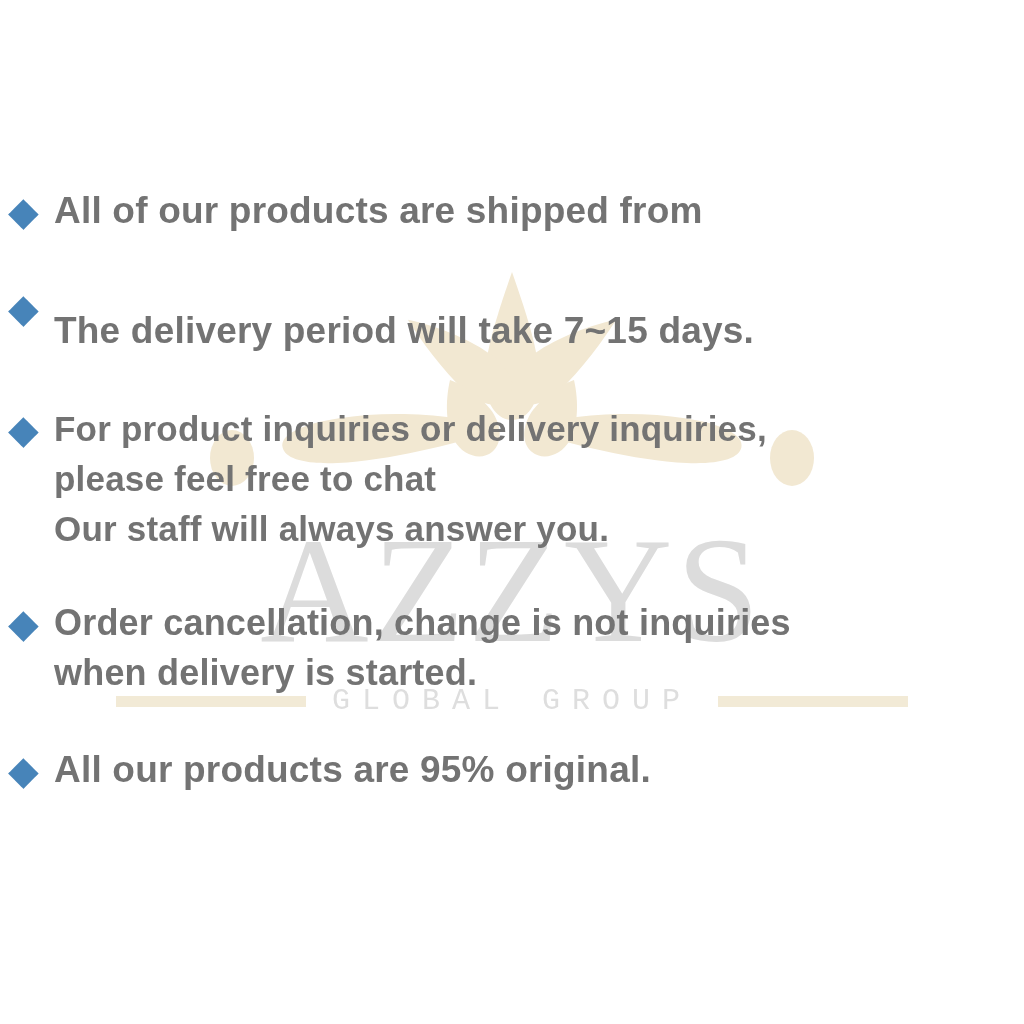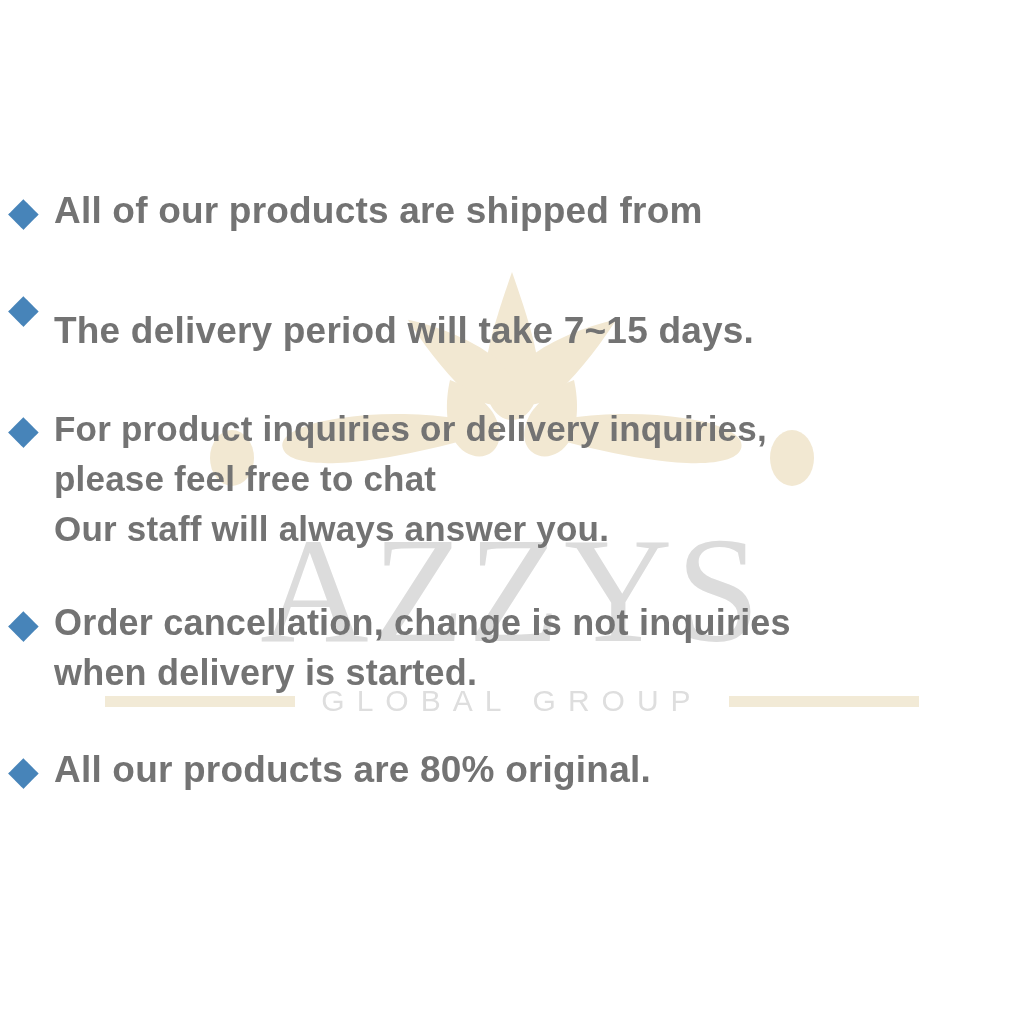--- a/index.html
+++ b/index.html
@@ -60,21 +60,21 @@
     align-items: center;
     justify-content: center;
     gap: 26px;
   }
   .wm-rule {
     width: 190px;
     height: 11px;
     background: #f2ead6;
   }
   .wm-sub {
-    font-family: Liberation Sans, sans-serif;
+    font-family: Liberation Mono, monospace;
     font-size: 30px;
     line-height: 30px;
     letter-spacing: 12px;
     color: #dedede;
     white-space: nowrap;
   }
 
   
   #content {
     position: absolute;
@@ -200,20 +200,20 @@
         <span class="bullet-marker">◆</span>
         <div class="bullet-body">
           <span class="bullet-line">Order cancellation, change is not inquiries</span>
           <span class="bullet-line">when delivery is started.</span>
         </div>
       </div>
 
       <div class="bullet-item b5">
         <span class="bullet-marker">◆</span>
         <div class="bullet-body">
-          <span class="bullet-line">All our products are 80% original.</span>
+          <span class="bullet-line">All our products are 95% original.</span>
         </div>
       </div>
 
     </div>
   </div>
 
 </div>
 
 </body></html>

